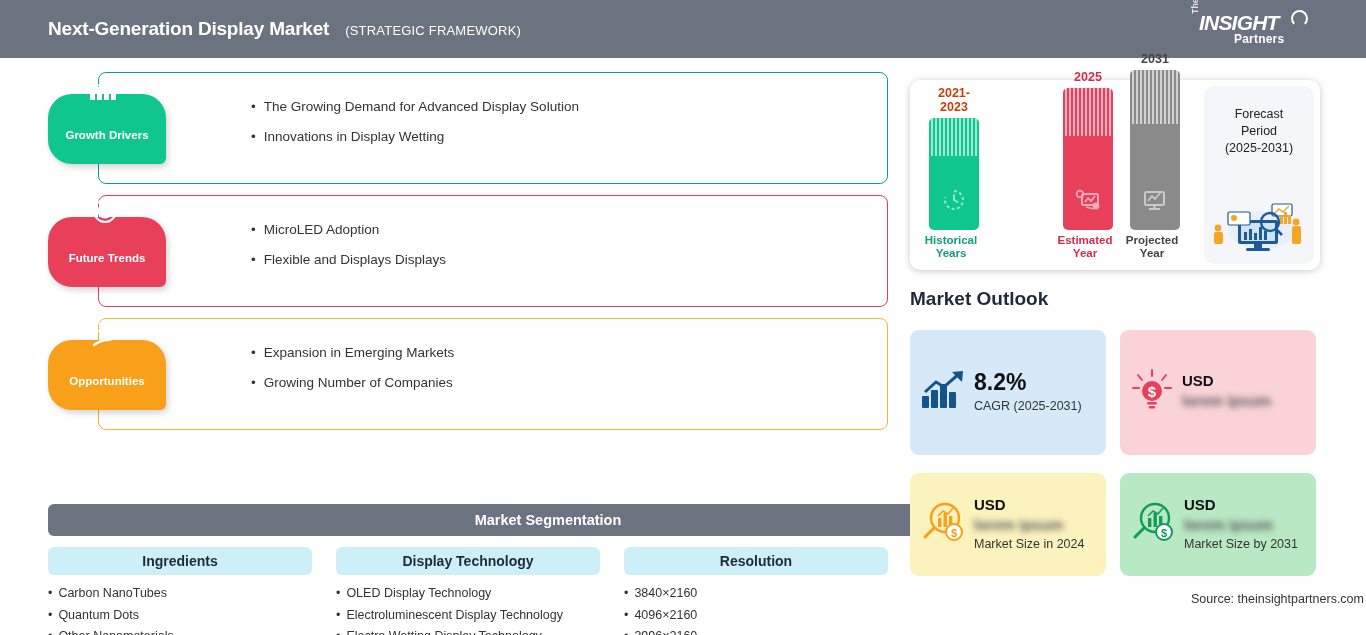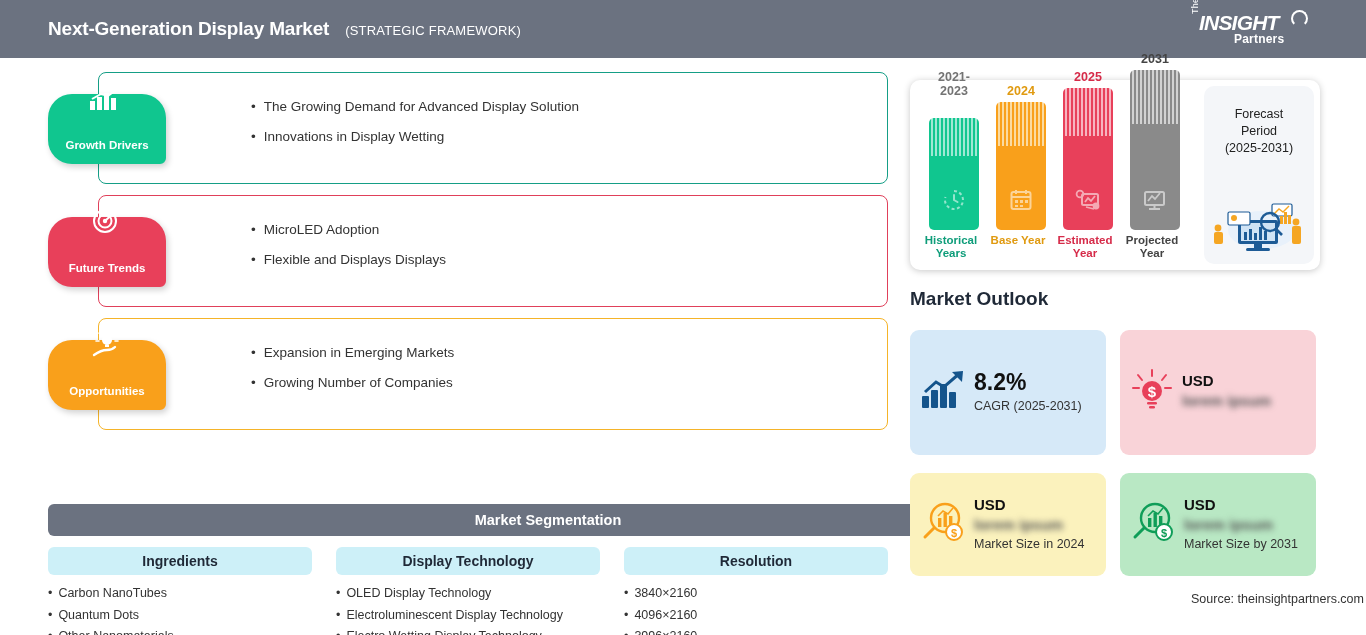--- a/index.html
+++ b/index.html
@@ -46,21 +46,21 @@
     border-radius:8px; background:#fff;
   }
   .factor-box.green  { border:1.4px solid #159e86; height:112px; }
   .factor-box.red    { border:1.4px solid #e0405a; height:112px;text-decoration:underline; }
   .factor-box.orange { border:1.4px solid #f5b429; height:112px; }
 
   .badge {
     position:absolute; left:0; top:22px; width:118px; height:70px;
     border-radius:24px 24px 24px 24px; color:#fff;
     display:flex; flex-direction:column; align-items:center; justify-content:flex-end;
-    padding-bottom:12px; box-shadow:2px 3px 6px rgba(0,0,0,0.18); z-index:3;gap:21px;
+    padding-bottom:22px; box-shadow:2px 3px 6px rgba(0,0,0,0.18); z-index:3;gap:21px;
   }
   .badge.green  { background:#10c68f; border-bottom-right-radius:6px; }
   .badge.red    { background:#e8405a; border-bottom-right-radius:6px; }
   .badge.orange { background:#f9a01b; border-bottom-right-radius:6px; }
   .badge-label { font-size:11.5px; font-weight:bold; line-height:1.1; }
   .badge-icon { margin-bottom:3px; }
 
   .bullets { position:absolute; left:152px; top:26px; width:620px; }
   .bullets li { list-style:none; font-size:13.5px; color:#333; line-height:1.2; margin-bottom:14px; }
   .bullets li::before { content:"•"; margin-right:8px; color:#333; }
@@ -261,59 +261,35 @@
       </div>
     </div>
   </div>
 
   <div class="right-col">
 
     <div class="timeline-card">
       <div class="bars">
 
         <div class="bar-group" style="left:0; height:112px;">
-          <span class="bar-year" style="bottom:132px; color:#737373;">2021-2023</span>
+          <span class="bar-year" style="bottom:116px; color:#c2410c;">2021-2023</span>
           <div class="bar-shape" style="height:112px;">
             <div class="bar-stripe" style="background:repeating-linear-gradient(90deg,#10c68f 0 2px,#9fe8d4 2px 4px);"></div>
             <div class="bar-solid" style="background:#10c68f;">
               <span class="bar-ico">
                 <svg width="24" height="24" viewBox="0 0 24 24">
                   <path d="M12 3 a9 9 0 1 1 -8.5 6" stroke="#fff" stroke-width="2" fill="none" stroke-dasharray="3 2.5"></path>
                   <path d="M12 7 v5 l3.5 2" stroke="#fff" stroke-width="2" fill="none" stroke-linecap="round"></path>
                 </svg>
               </span>
             </div>
           </div>
           <span class="bar-name" style="color:#0f9d7a;">Historical Years</span>
         </div>
 
-        <div class="bar-group" style="left:67px; height:128px;">
-          <span class="bar-year" style="bottom:132px; color:#e09a10;">2024</span>
-          <div class="bar-shape" style="height:128px;">
-            <div class="bar-stripe" style="background:repeating-linear-gradient(90deg,#f9a01b 0 2px,#fbdba1 2px 4px);"></div>
-            <div class="bar-solid" style="background:#f9a01b;">
-              <span class="bar-ico">
-                <svg width="24" height="24" viewBox="0 0 24 24">
-                  <rect x="2.5" y="4" width="19" height="17" rx="2" stroke="#fff" stroke-width="2" fill="none"></rect>
-                  <line x1="2.5" y1="9" x2="21.5" y2="9" stroke="#fff" stroke-width="2"></line>
-                  <line x1="7" y1="2" x2="7" y2="6" stroke="#fff" stroke-width="2"></line>
-                  <line x1="17" y1="2" x2="17" y2="6" stroke="#fff" stroke-width="2"></line>
-                  <g fill="#fff">
-                      <rect x="6" y="12" width="3" height="3"></rect>
-                      <rect x="11" y="12" width="3" height="3"></rect>
-                      <rect x="16" y="12" width="3" height="3"></rect>
-                      <rect x="6" y="17" width="3" height="2"></rect>
-                      <rect x="11" y="17" width="3" height="2"></rect>
-                    </g>
-                </svg>
-              </span>
-            </div>
-          </div>
-          <span class="bar-name" style="color:#e09a10;">Base Year</span>
-        </div>
 
         <div class="bar-group" style="left:134px; height:142px;">
           <span class="bar-year" style="bottom:146px; color:#d62b49;">2025</span>
           <div class="bar-shape" style="height:142px;">
             <div class="bar-stripe" style="background:repeating-linear-gradient(90deg,#e8405a 0 2px,#f7b4c0 2px 4px);"></div>
             <div class="bar-solid" style="background:#e8405a;">
               <span class="bar-ico">
                 <svg width="26" height="24" viewBox="0 0 26 24">
                   <rect x="7" y="6" width="16" height="11" rx="1.5" stroke="#fff" stroke-width="2" fill="none"></rect>
                   <path d="M10 14 l3-4 l3 3 l4-5" stroke="#fff" stroke-width="1.8" fill="none"></path>

